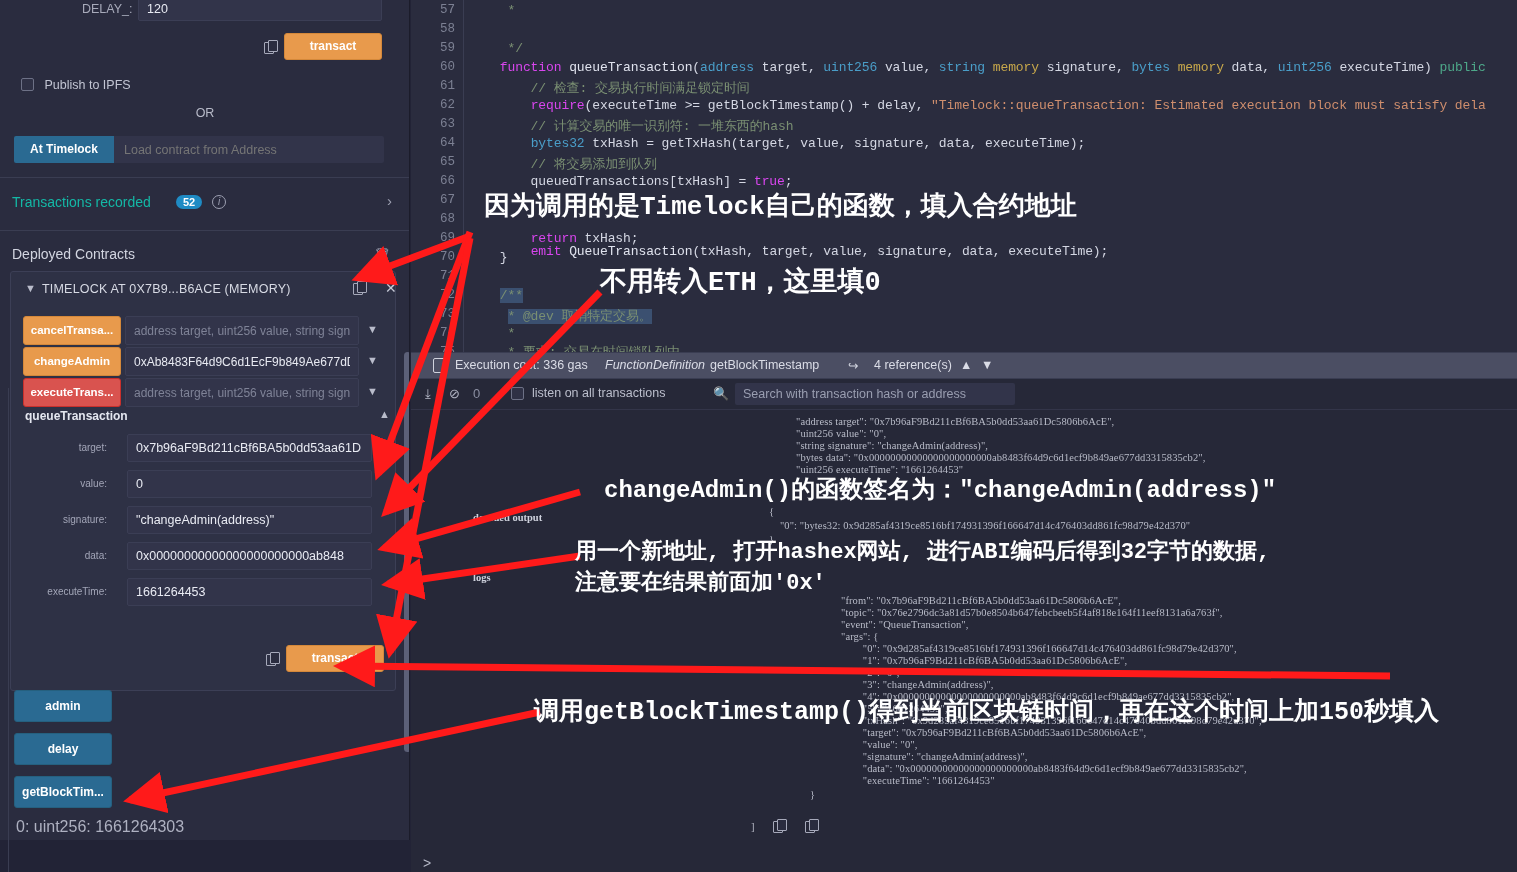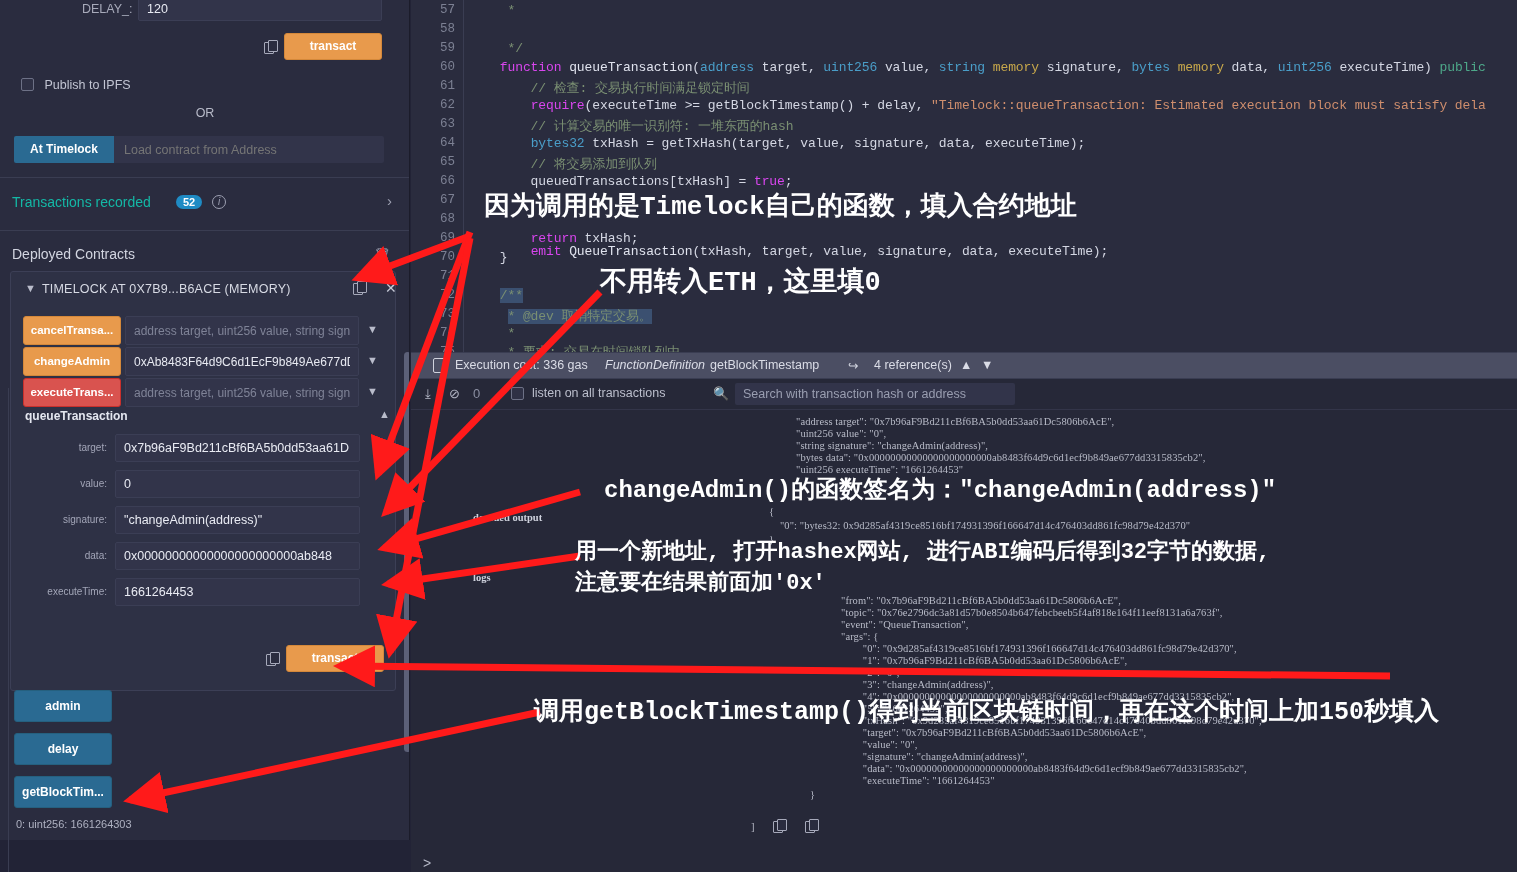--- a/index.html
+++ b/index.html
@@ -109,27 +109,27 @@
     font-family:"Liberation Sans", sans-serif;
   }
   .fn-input::placeholder { color:#7f8397; }
   .fn-caret { position:absolute; left:344px; top:7px; font-size:11px; color:#b9bccb; }
 
   .q-title { position:absolute; left:14px; top:137px; font-size:12px; font-weight:bold; color:#e4e7f0; }
   .q-caret { position:absolute; left:368px; top:136px; font-size:11px; color:#b9bccb; }
   .q-field { position:absolute; height:28px; }
   .q-label { position:absolute; width:96px; text-align:right; font-size:10px; color:#a3a6b8; line-height:28px; }
   .q-input {
-    position:absolute; left:104px; width:245px; height:28px;
+    position:absolute; left:116px; width:245px; height:28px;
     background:#32344a; border:1px solid #3b3e55; border-radius:2px;
     color:#e9ebf3; font-size:12.5px; padding:0 8px;
     font-family:"Liberation Sans", sans-serif;
   }
 
-  .res-txt { position:absolute; left:16px; font-size:11px; color:#aeb1c1; }
+  .res-txt { position:absolute; left:16px; font-size:16px; color:#aeb1c1; }
 
   
   .lscroll {
     position:absolute; left:404px; top:352px; width:7px; height:400px;
     background:#5c6078; border-radius:4px;
   }
 
   
   #editor {
     position:absolute; left:411px; top:0; width:1106px; height:352px;

